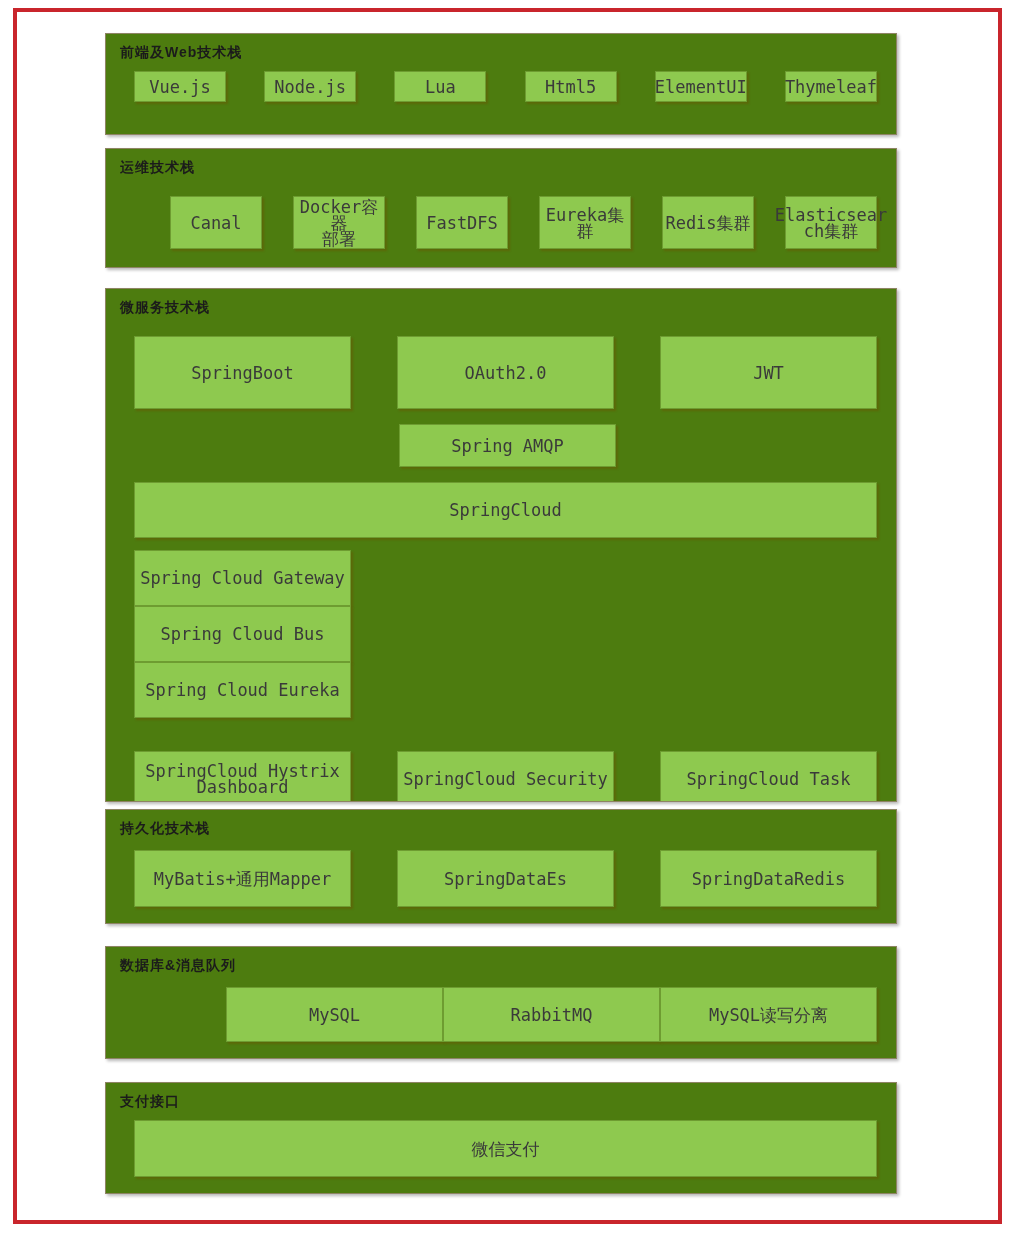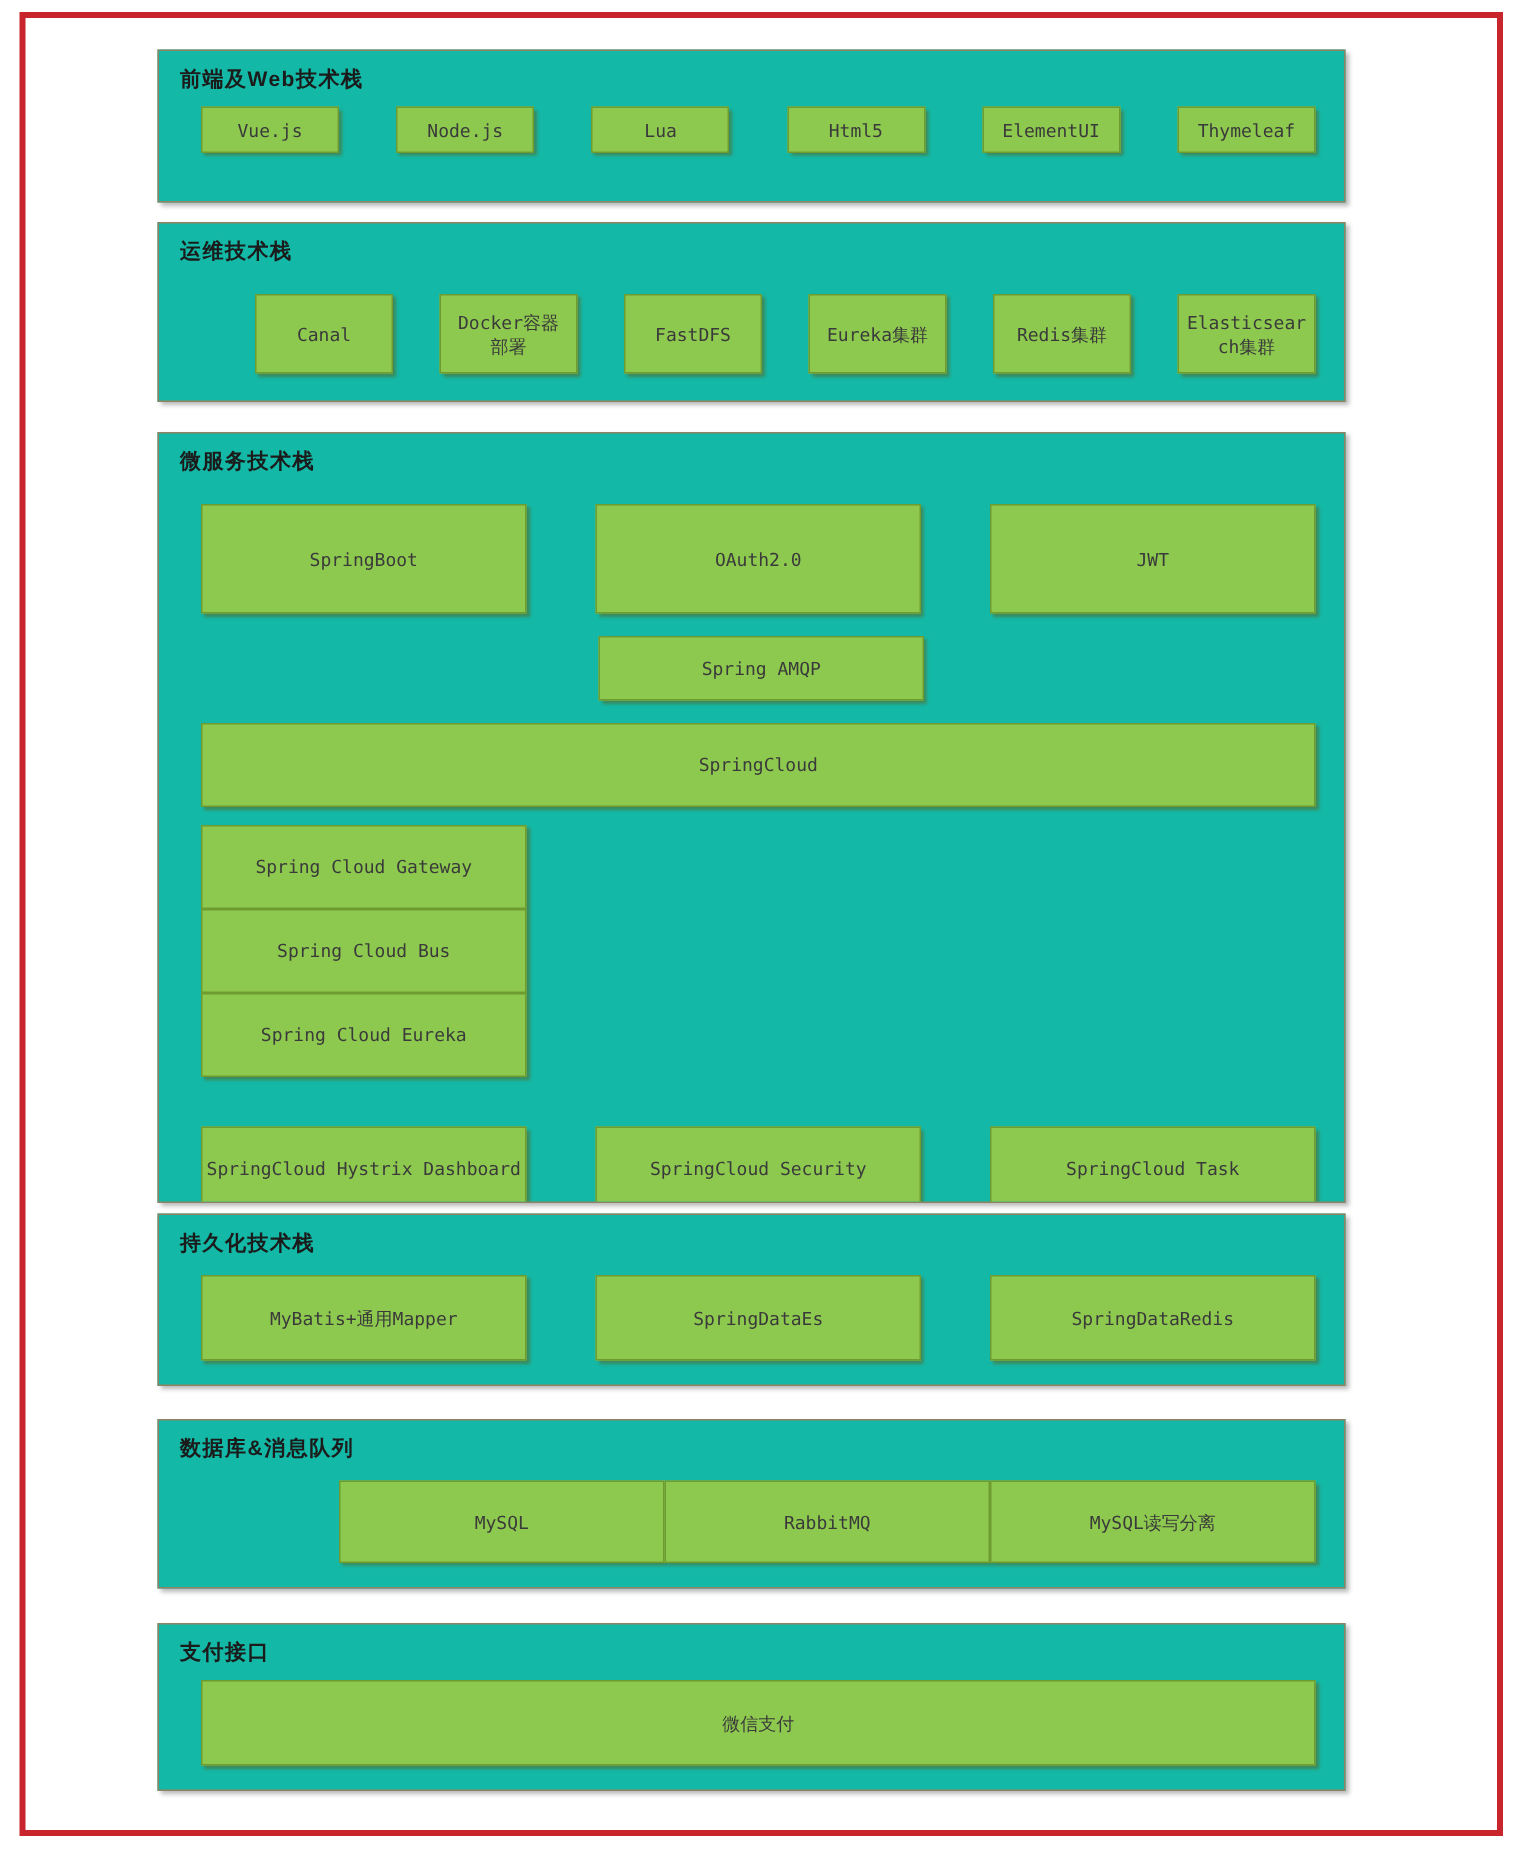--- a/index.html
+++ b/index.html
@@ -18,21 +18,21 @@
     background: #ffffff;
   }
   .stack {
     position: absolute;
     left: 88px; top: 0;
     width: 792px;
     display: flex;
     flex-direction: column;
   }
   .section {
-    background: #14b8a6;
+    background: #4d7c0f;
     border: 1px solid #8e8464;
     box-shadow: 2px 2px 3px rgba(0,0,0,0.28);
     box-sizing: border-box;
     width: 792px;
     overflow: hidden;
   }
   .section-title {
     margin: 9px 0 0 14px;
     font-size: 14px;
     line-height: 18px;
@@ -50,21 +50,21 @@
     background: #8ec94f;
     border: 1px solid #6e9c31;
     box-shadow: 2px 2px 2px rgba(110,80,0,0.45);
     box-sizing: border-box;
     display: flex;
     align-items: center;
     justify-content: center;
     text-align: center;
     color: #3a3a3a;
     font-family: "DejaVu Sans Mono", "Liberation Mono", monospace;
-    font-size: 12px;
+    font-size: 17px;
     line-height: 16px;
     white-space: pre-line;
   }
   .w-sm  { width: 92px; }
   .w-md  { width: 217px; }
   .w-full{ width: 100%; }
 
   
   .s1 { height: 102px; margin-top: 21px; }
   .s1 .row { margin-top: 10px; } .s1 .box { height: 31px; }

